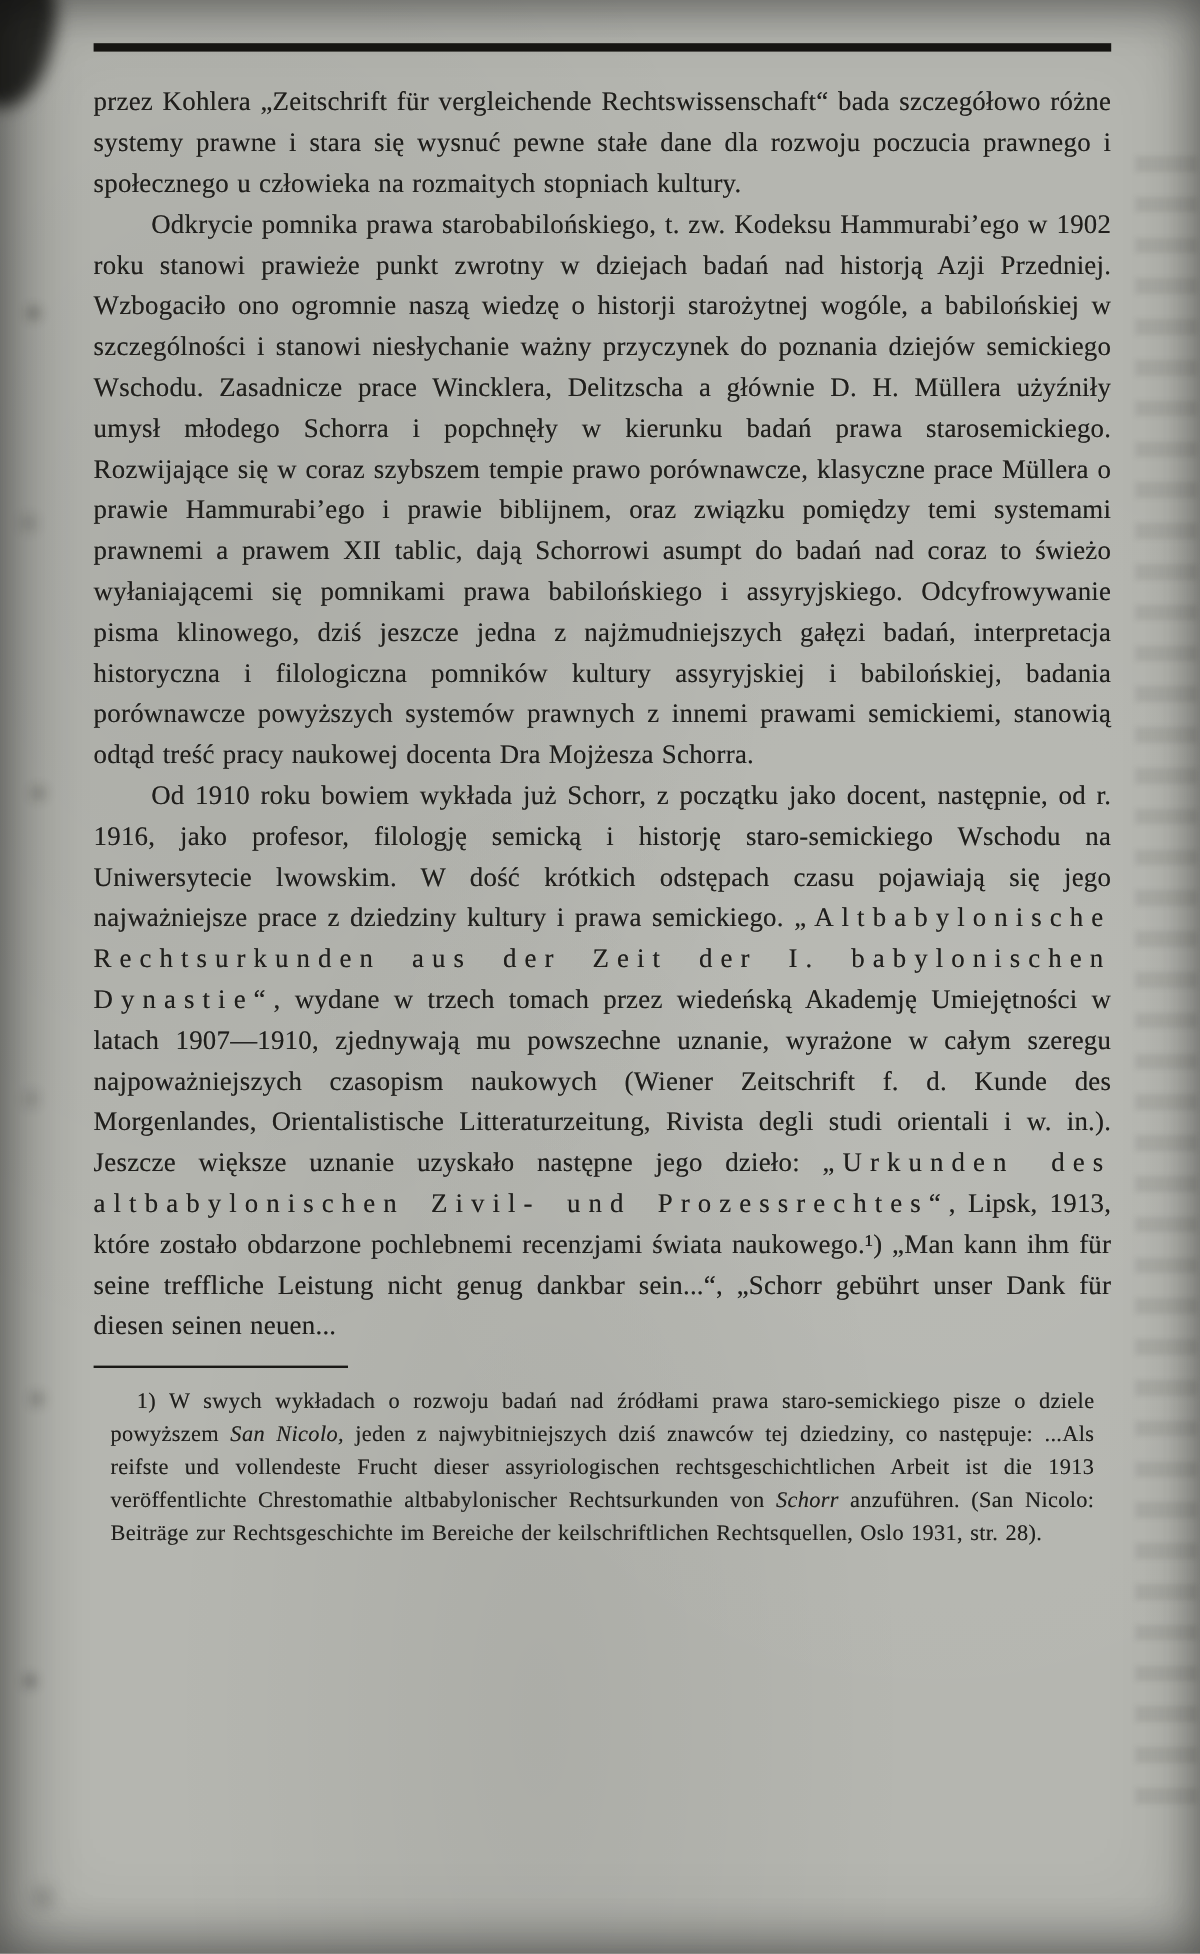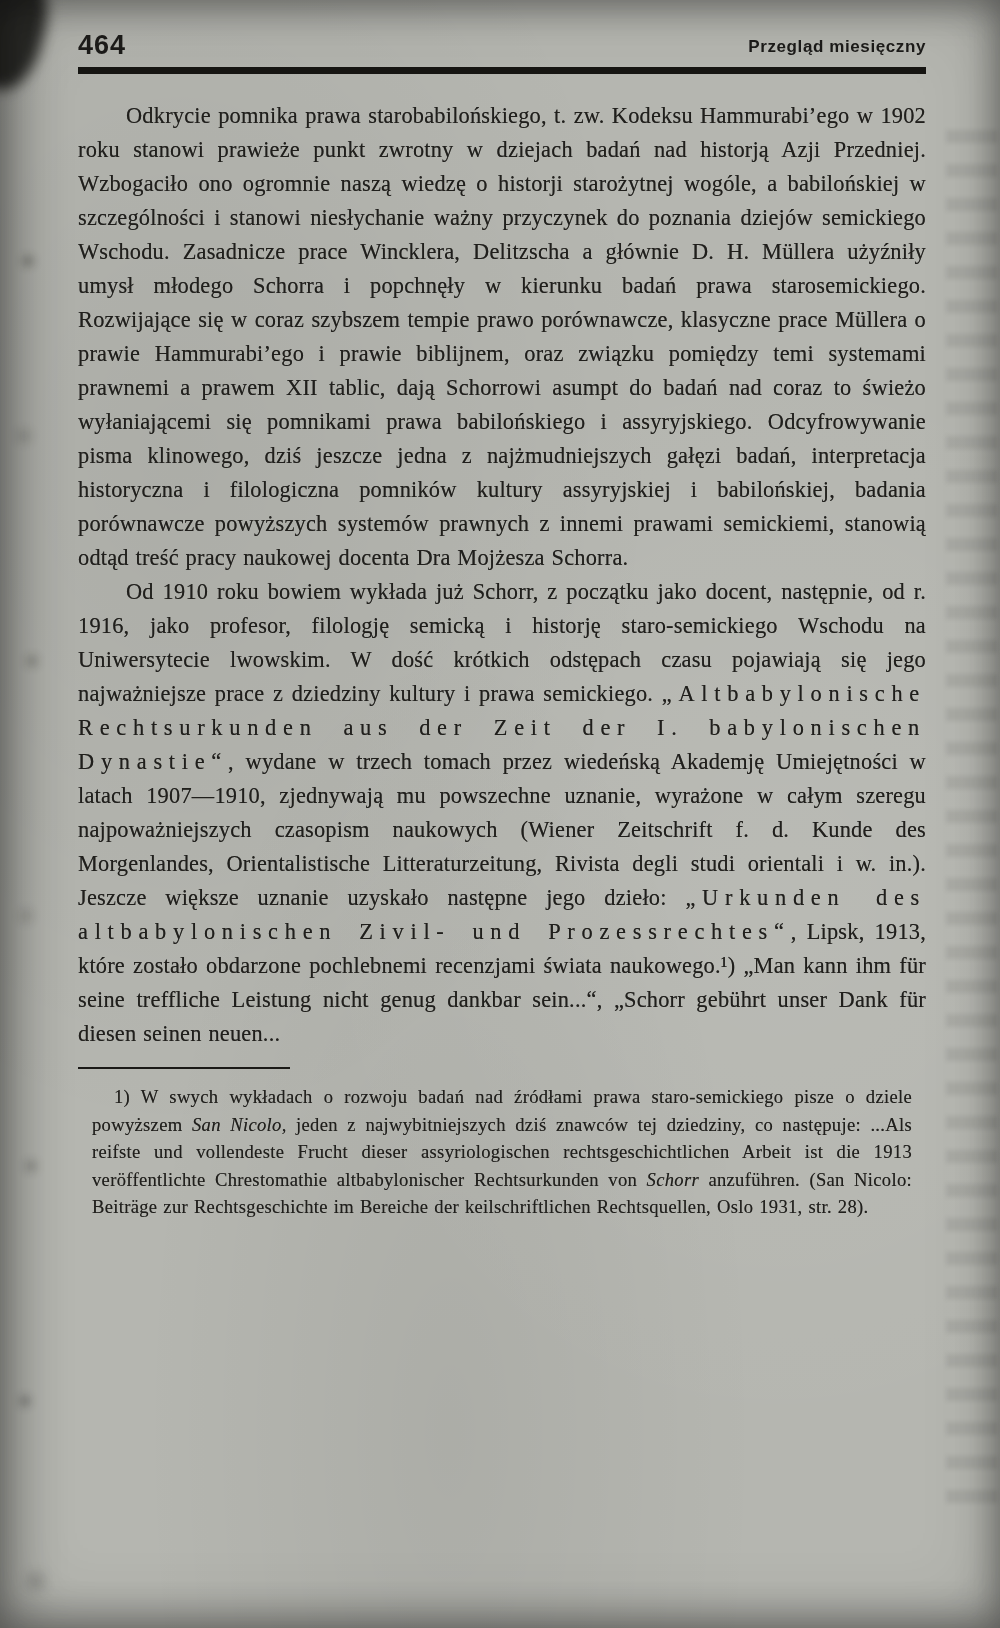--- a/index.html
+++ b/index.html
@@ -107,27 +107,24 @@
 
 <div class="page">
 
   <div class="grain"></div>
   <div class="bleed-right"></div>
   <div class="corner-blot"></div>
   <div class="gutter-smudges"></div>
 
   <div class="content">
 
-    <div class="header-row">
-      <span class="page-num">464</span>
-      <span class="journal-title">Przegląd miesięczny</span>
-    </div>
     <div class="header-rule"></div>
 
     <div class="article-body">
+      <p><span>przez Kohlera „Zeitschrift für vergleichende Rechtswissenschaft“ bada szczegółowo różne systemy prawne i stara się wysnuć pewne stałe dane dla rozwoju poczucia prawnego i społecznego u człowieka na rozmaitych stopniach kultury.</span></p>
       <p class="indent"><span>Odkrycie pomnika prawa starobabilońskiego, t. zw. Kodeksu Hammurabi’ego w 1902 roku stanowi prawieże punkt zwrotny w dziejach badań nad historją Azji Przedniej. Wzbogaciło ono ogromnie naszą wiedzę o historji starożytnej wogóle, a babilońskiej w szczególności i stanowi niesłychanie ważny przyczynek do poznania dziejów semickiego Wschodu. Zasadnicze prace Wincklera, Delitzscha a głównie D. H. Müllera użyźniły umysł młodego Schorra i popchnęły w kierunku badań prawa starosemickiego. Rozwijające się w coraz szybszem tempie prawo porównawcze, klasyczne prace Müllera o prawie Hammurabi’ego i prawie biblijnem, oraz związku pomiędzy temi systemami prawnemi a prawem XII tablic, dają Schorrowi asumpt do badań nad coraz to świeżo wyłaniającemi się pomnikami prawa babilońskiego i assyryjskiego. Odcyfrowywanie pisma klinowego, dziś jeszcze jedna z najżmudniejszych gałęzi badań, interpretacja historyczna i filologiczna pomników kultury assyryjskiej i babilońskiej, badania porównawcze powyższych systemów prawnych z innemi prawami semickiemi, stanowią odtąd treść pracy naukowej docenta Dra Mojżesza Schorra.</span></p>
       <p class="indent"><span>Od 1910 roku bowiem wykłada już Schorr, z początku jako docent, następnie, od r. 1916, jako profesor, filologję semicką i historję staro-semickiego Wschodu na Uniwersytecie lwowskim. W dość krótkich odstępach czasu pojawiają się jego najważniejsze prace z dziedziny kultury i prawa semickiego. </span><span class="sperr">„Altbabylonische Rechtsurkunden aus der Zeit der I. babylonischen Dynastie“</span><span>, wydane w trzech tomach przez wiedeńską Akademję Umiejętności w latach 1907—1910, zjednywają mu powszechne uznanie, wyrażone w całym szeregu najpoważniejszych czasopism naukowych (Wiener Zeitschrift f. d. Kunde des Morgenlandes, Orientalistische Litteraturzeitung, Rivista degli studi orientali i w. in.). Jeszcze większe uznanie uzyskało następne jego dzieło: </span><span class="sperr">„Urkunden des altbabylonischen Zivil- und Prozessrechtes“</span><span>, Lipsk, 1913, które zostało obdarzone pochlebnemi recenzjami świata naukowego.¹) „Man kann ihm für seine treffliche Leistung nicht genug dankbar sein...“, „Schorr gebührt unser Dank für diesen seinen neuen...</span></p>
     </div>
 
     <div class="footnote-rule"></div>
     <p class="footnote"><span>1) W swych wykładach o rozwoju badań nad źródłami prawa staro-semickiego pisze o dziele powyższem </span><span class="it">San Nicolo,</span><span> jeden z najwybitniejszych dziś znawców tej dziedziny, co następuje: ...Als reifste und vollendeste Frucht dieser assyriologischen rechtsgeschichtlichen Arbeit ist die 1913 veröffentlichte Chrestomathie altbabylonischer Rechtsurkunden von </span><span class="it">Schorr</span><span> anzuführen. (San Nicolo: Beiträge zur Rechtsgeschichte im Bereiche der keilschriftlichen Rechtsquellen, Oslo 1931, str. 28).</span></p>
 
   </div>
 
   <div class="vignette"></div>

